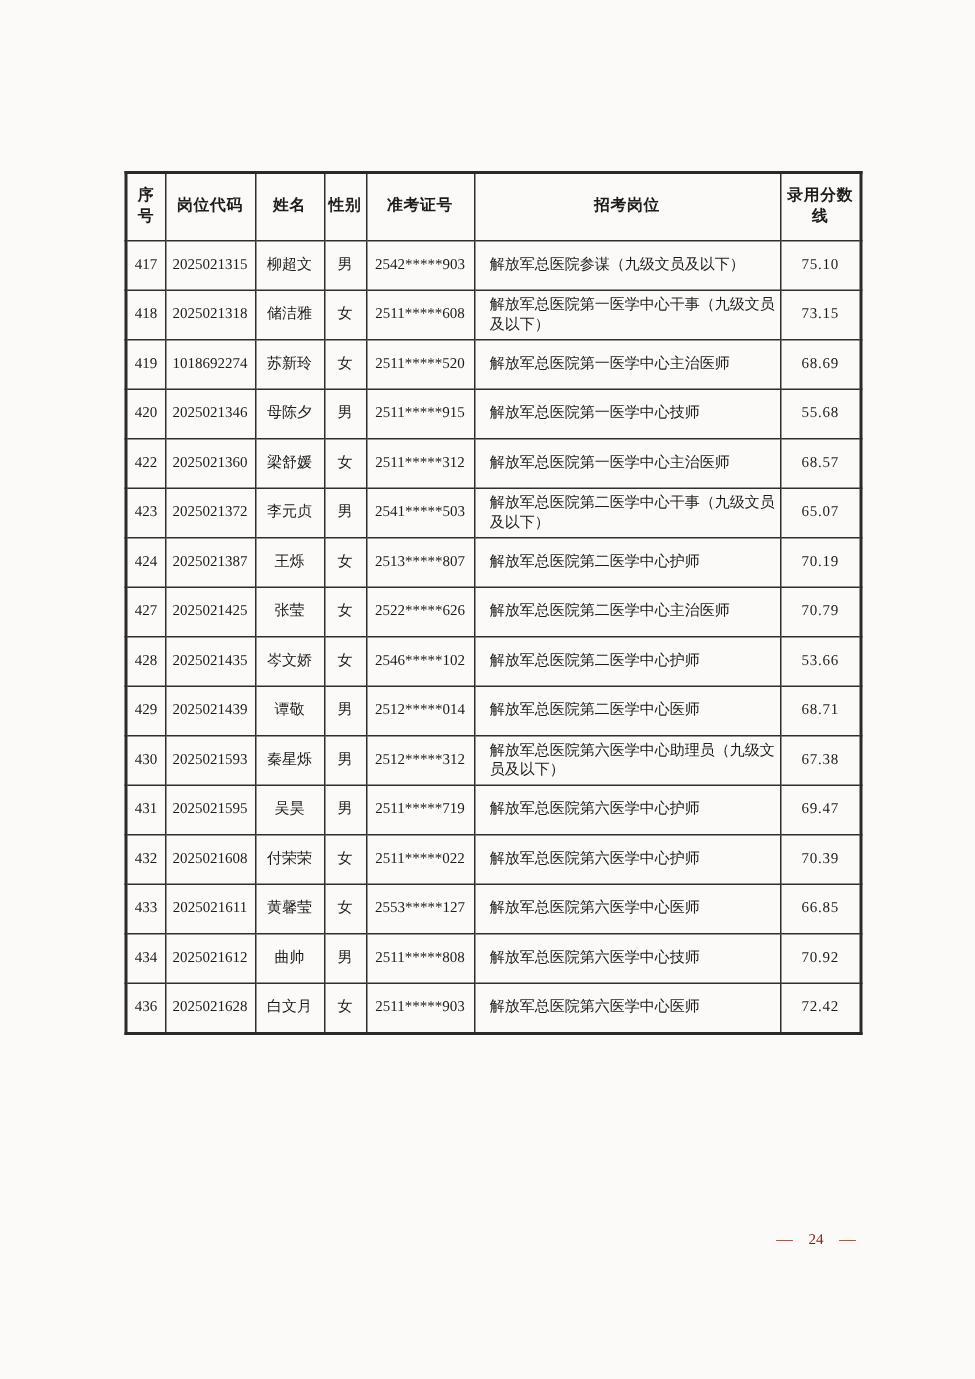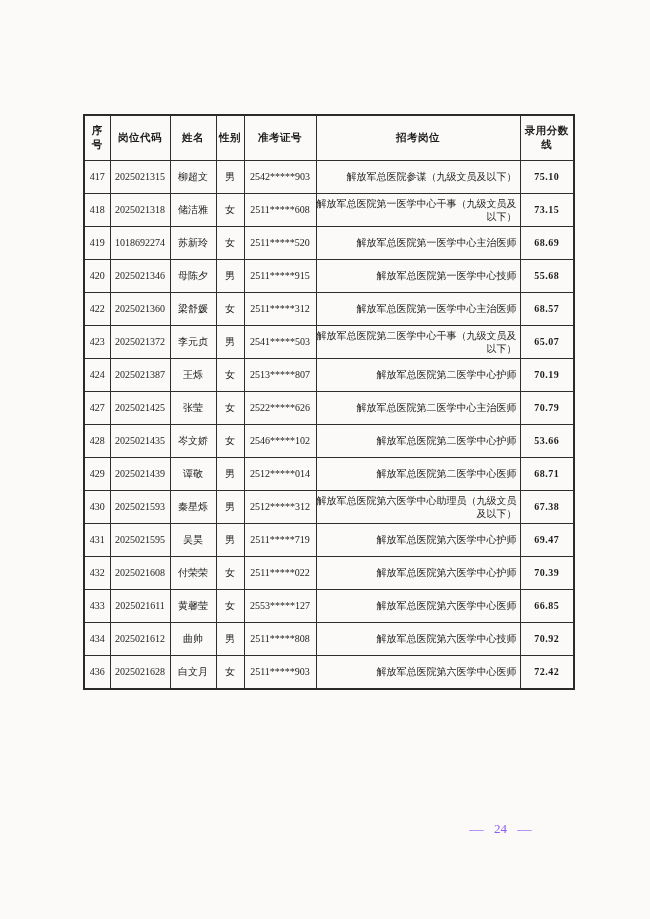--- a/index.html
+++ b/index.html
@@ -43,36 +43,35 @@
     font-weight: bold;
     height: 40px;
     font-size: 10.5px;
     letter-spacing: 0.5px;
   }
   .doc-table td {
     height: 28px;
     background: transparent;
   }
   .doc-table td.pos {
-    text-align: right;
-    padding-left: 0;
+    text-align: left;
+    padding-left: 10px;
     padding-right: 3px;
   }
   .doc-table td.score {
     letter-spacing: 0.5px;
-    font-weight: bold;
   }
   .page-number {
     position: absolute;
     top: 821px;
     left: 470px;
     width: 100px;
-    text-align: left;
-    font-size: 13px;
-    color: #8b5cf6;
+    text-align: right;
+    font-size: 10px;
+    color: #7f1d1d;
     white-space: nowrap;
   }
   .page-number .num {
     display: inline-block;
     margin: 0 11px;
   }
   .page-number .dash {
     display: inline-block;
     transform: scaleX(1.1);
   }

